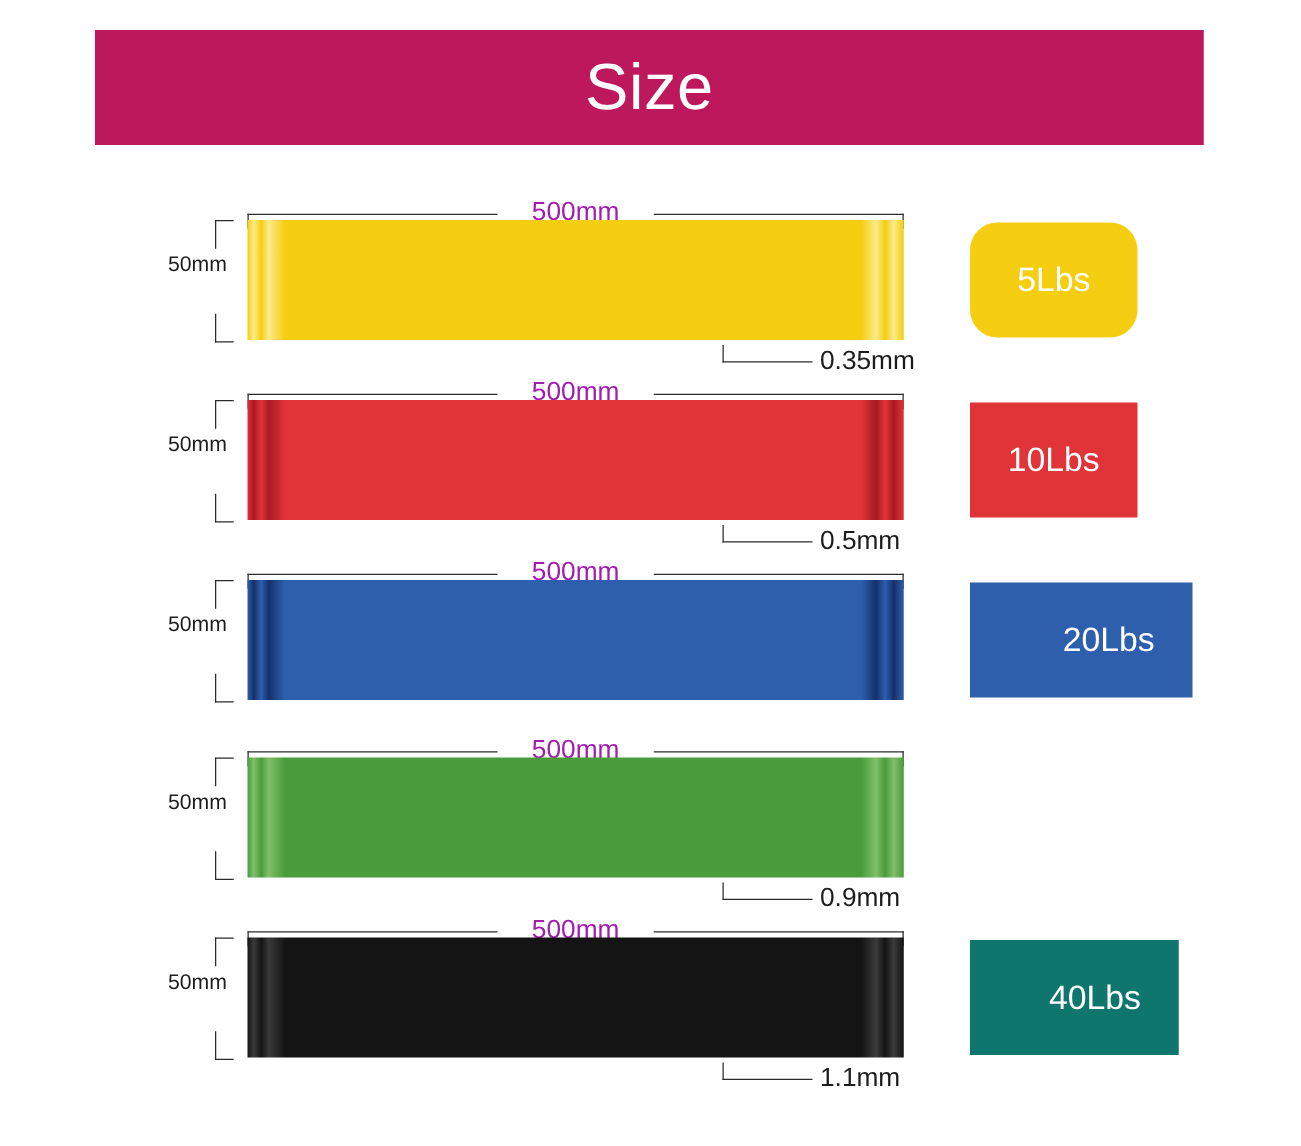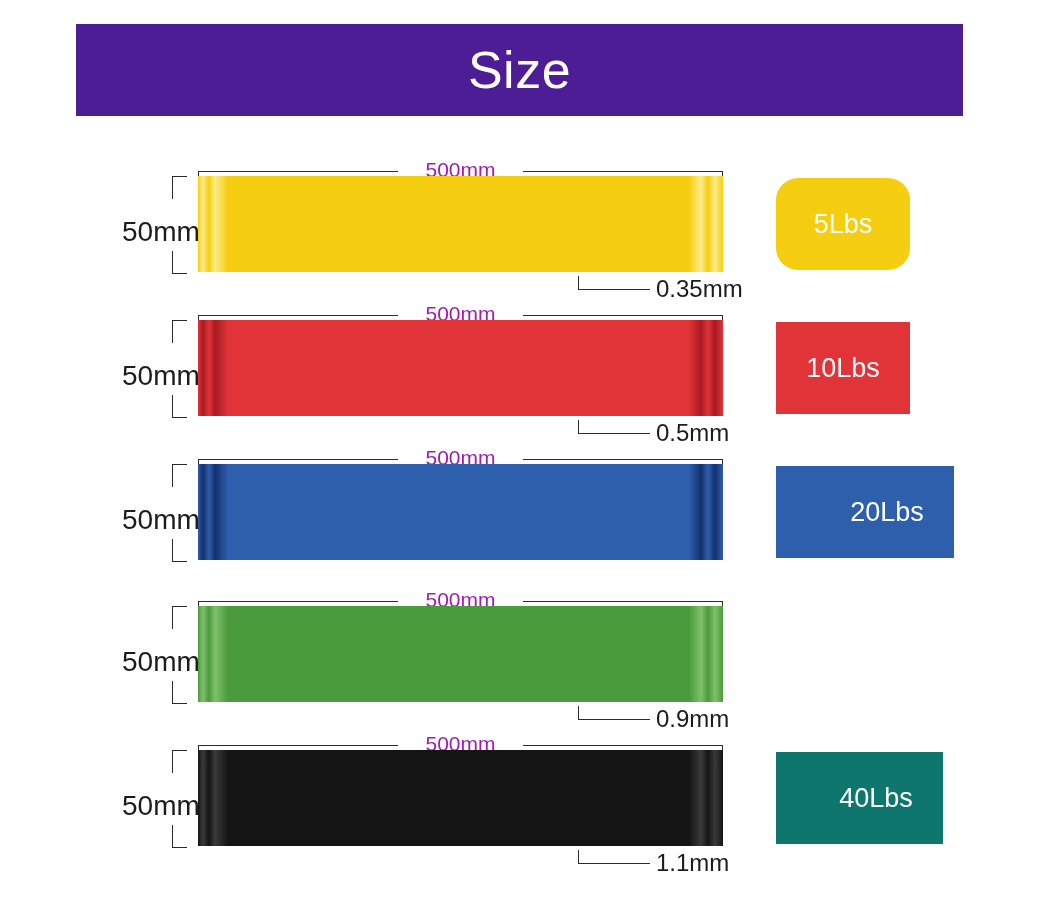--- a/index.html
+++ b/index.html
@@ -86,24 +86,24 @@
   .dim-height {
     position: absolute;
     left: 122px;
     top: 24px;
     width: 72px;
     height: 98px;
   }
   .dim-height .dh-label {
     position: absolute;
     left: 0;
-    top: 44px;
+    top: 24px;
     width: 72px;
     text-align: center;
-    font-size: 28px;
+    font-size: 17px;
     color: #1c1c1c;
     line-height: 24px;
   }
   .dim-height .dh-bracket {
     position: absolute;
     left: 50px;
     width: 14px;
     height: 22px;
   }
   .dim-height .dh-bracket.top {
@@ -147,21 +147,21 @@
     left: 0px;
     top: 13px;
     width: 72px;
     height: 1px;
     background: #2b2b2b;
   }
   .dim-thickness .dt-label {
     position: absolute;
     left: 78px;
     top: 0px;
-    font-size: 24px;
+    font-size: 21px;
     color: #1c1c1c;
     line-height: 25px;
     white-space: nowrap;
   }
 
   
   .weight-swatch {
     position: absolute;
     left: 776px;
     top: 26px;
@@ -174,21 +174,21 @@
   .weight-swatch .ws-label {
     color: #ffffff;
     font-size: 27px;
     font-weight: 400;
     line-height: 1;
   }
 </style>
 </head>
 <body style="background: rgb(255, 255, 255);">
 
-<div id="header-banner" style="background: #4c1d95;">
+<div id="header-banner" style="background: #be185d;">
   <div id="header-title" style="color: rgb(255, 255, 255);">Size</div>
 </div>
 
 <div class="band-row" style="top:152px;">
   <div class="dim-height">
     <div class="dh-bracket top"></div>
     <div class="dh-label">50mm</div>
     <div class="dh-bracket bottom"></div>
   </div>
   <div class="dim-width">

